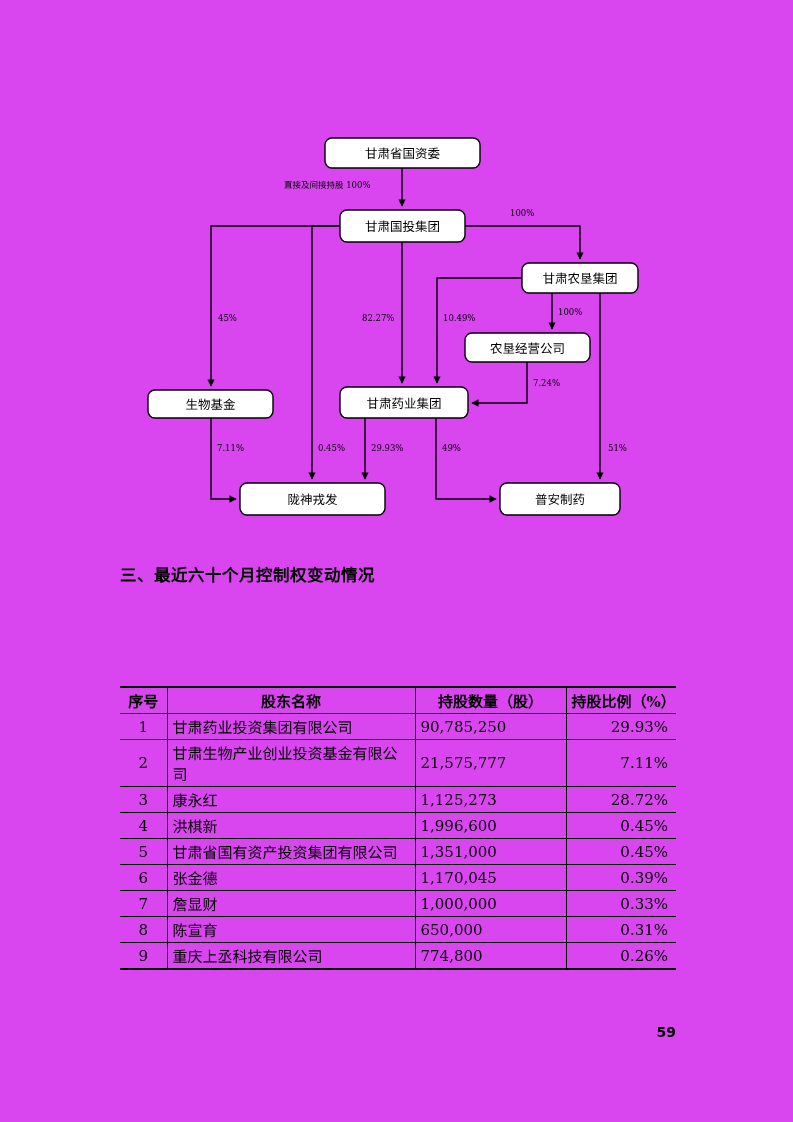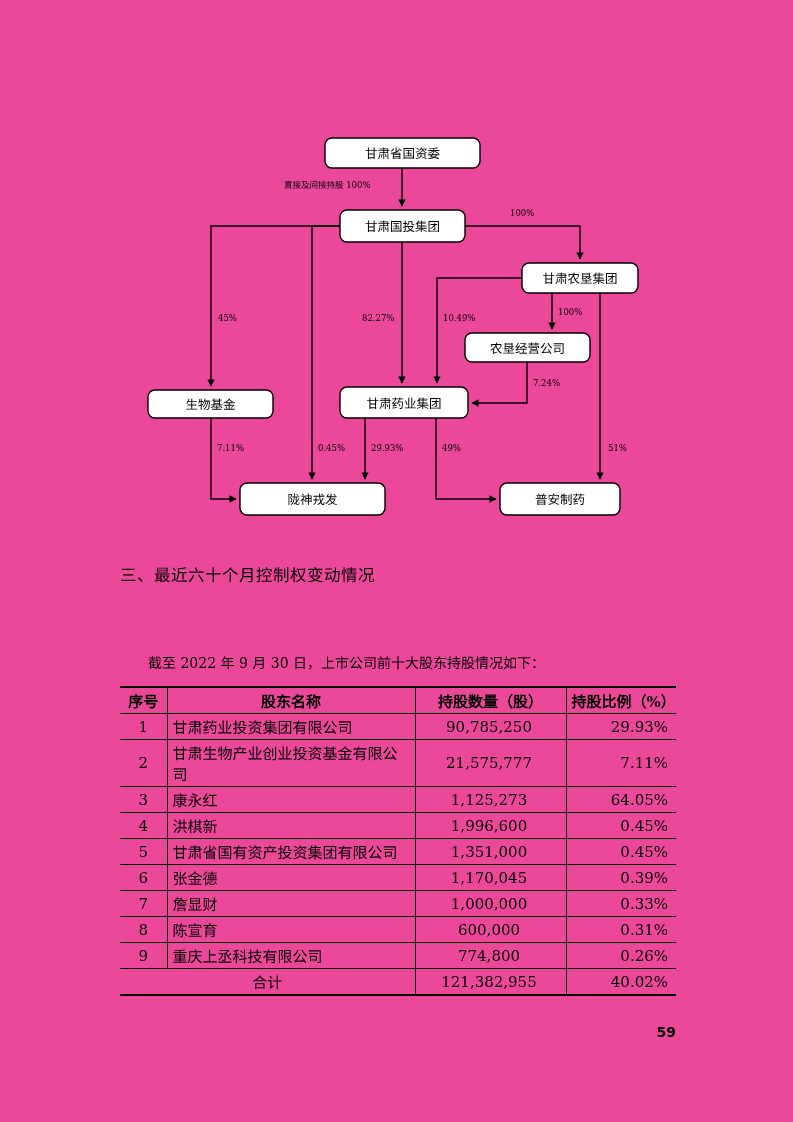--- a/index.html
+++ b/index.html
@@ -9,21 +9,21 @@
     background: #ffffff;
   }
   body {
     font-family: "DejaVu Serif", "Liberation Serif", serif;
     color: #000000;
   }
   .page {
     position: relative;
     width: 793px;
     height: 1122px;
-    background: #ec4899;
+    background: #d946ef;
     overflow: hidden;
     margin: 0 auto;
   }
 
   
   .diagram {
     position: absolute;
     left: 0;
     top: 0;
     width: 793px;
@@ -55,21 +55,21 @@
     stroke-width: 1.4;
     fill: none;
   }
 
   
   .section-heading {
     position: absolute;
     left: 120px;
     top: 562px;
     font-family: "DejaVu Sans", "Liberation Sans", sans-serif;
-    font-weight: normal;
+    font-weight: bold;
     font-size: 16.5px;
     letter-spacing: 0.5px;
     white-space: nowrap;
     text-align: right;
   }
   .para {
     position: absolute;
     left: 120px;
     width: 556px;
     font-size: 14px;
@@ -108,21 +108,21 @@
   }
   table.shareholders tbody tr:last-child td {
     border-bottom: 2.2px solid #000000;
   }
   
   table.shareholders tr > *:first-child { border-left: none; }
   table.shareholders tr > *:last-child  { border-right: none; }
 
   .col-idx   { width: 47px;  text-align: center; }
   .col-name  { width: 248px; text-align: left; }
-  .col-qty   { width: 151px; text-align: center; padding-right: 8px !important; }
+  .col-qty   { width: 151px; text-align: left; padding-right: 8px !important; }
   .col-pct   { width: 110px; text-align: right; padding-right: 8px !important; }
   .total-label { text-align: center; }
 
   
   .page-number {
     position: absolute;
     right: 117px;
     top: 1024px;
     font-family: "DejaVu Sans", "Liberation Sans", sans-serif;
     font-weight: bold;
@@ -217,21 +217,20 @@
       <text class="dg-label" x="533" y="383">7.24%</text>
       <text class="dg-label" x="217" y="448">7.11%</text>
       <text class="dg-label" x="371" y="448">29.93%</text>
       <text class="dg-label" x="442" y="448">49%</text>
     </svg>
   </div>
 
   <div class="section-heading">三、最近六十个月控制权变动情况</div>
 
 
-  <div class="para para-2">截至 2022 年 9 月 30 日，上市公司前十大股东持股情况如下：</div>
 
   <div class="tbl-wrap">
     <table class="shareholders">
       <thead>
         <tr>
           <th class="col-idx">序号</th>
           <th class="col-name">股东名称</th>
           <th class="col-qty" style="text-align:center;padding-right:5px !important;">持股数量（股）</th>
           <th class="col-pct" style="text-align:center;padding-right:5px !important;">持股比例（%）</th>
         </tr>
@@ -246,21 +245,21 @@
         <tr>
           <td class="col-idx">2</td>
           <td class="col-name">甘肃生物产业创业投资基金有限公司</td>
           <td class="col-qty">21,575,777</td>
           <td class="col-pct">7.11%</td>
         </tr>
         <tr>
           <td class="col-idx">3</td>
           <td class="col-name">康永红</td>
           <td class="col-qty">1,125,273</td>
-          <td class="col-pct">64.05%</td>
+          <td class="col-pct">28.72%</td>
         </tr>
         <tr>
           <td class="col-idx">4</td>
           <td class="col-name">洪棋新</td>
           <td class="col-qty">1,996,600</td>
           <td class="col-pct">0.45%</td>
         </tr>
         <tr>
           <td class="col-idx">5</td>
           <td class="col-name">甘肃省国有资产投资集团有限公司</td>
@@ -275,33 +274,28 @@
         </tr>
         <tr>
           <td class="col-idx">7</td>
           <td class="col-name">詹显财</td>
           <td class="col-qty">1,000,000</td>
           <td class="col-pct">0.33%</td>
         </tr>
         <tr>
           <td class="col-idx">8</td>
           <td class="col-name">陈宣育</td>
-          <td class="col-qty">600,000</td>
+          <td class="col-qty">650,000</td>
           <td class="col-pct">0.31%</td>
         </tr>
         <tr>
           <td class="col-idx">9</td>
           <td class="col-name">重庆上丞科技有限公司</td>
           <td class="col-qty">774,800</td>
           <td class="col-pct">0.26%</td>
         </tr>
-        <tr>
-          <td class="total-label" colspan="2">合计</td>
-          <td class="col-qty">121,382,955</td>
-          <td class="col-pct">40.02%</td>
-        </tr>
       </tbody>
     </table>
   </div>
 
   <div class="page-number">59</div>
 
 </div>
 
 </body></html>

